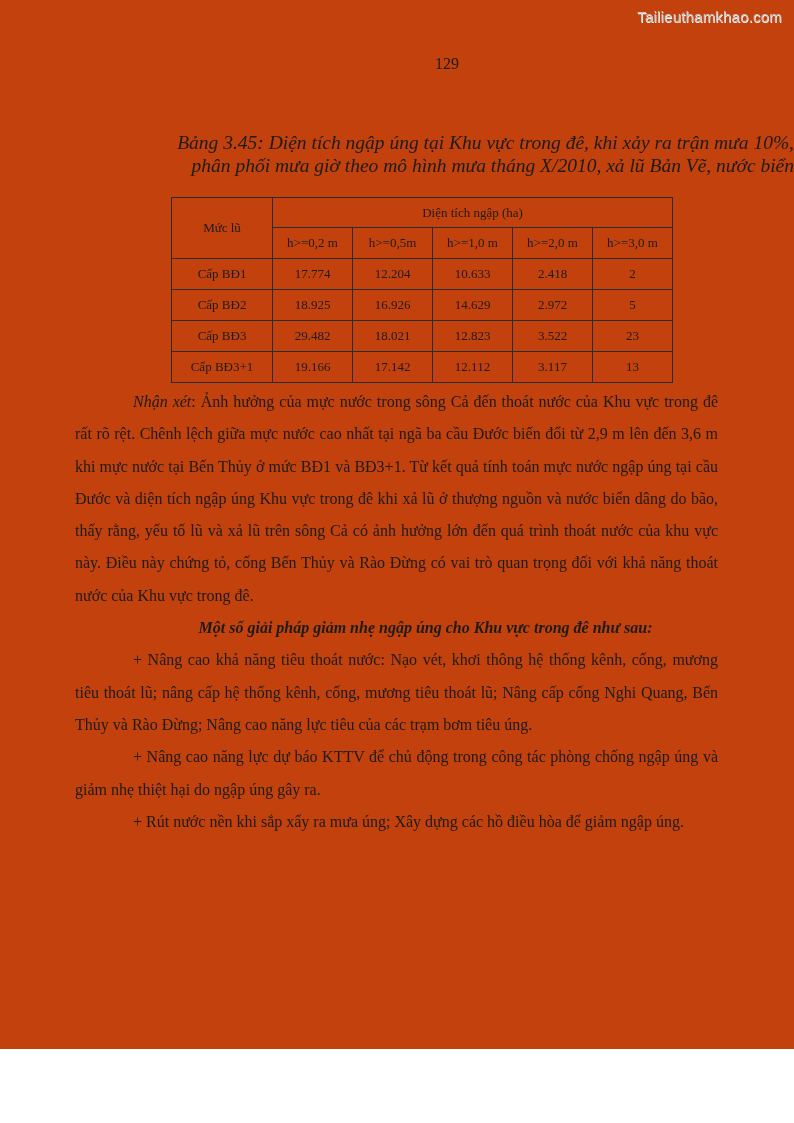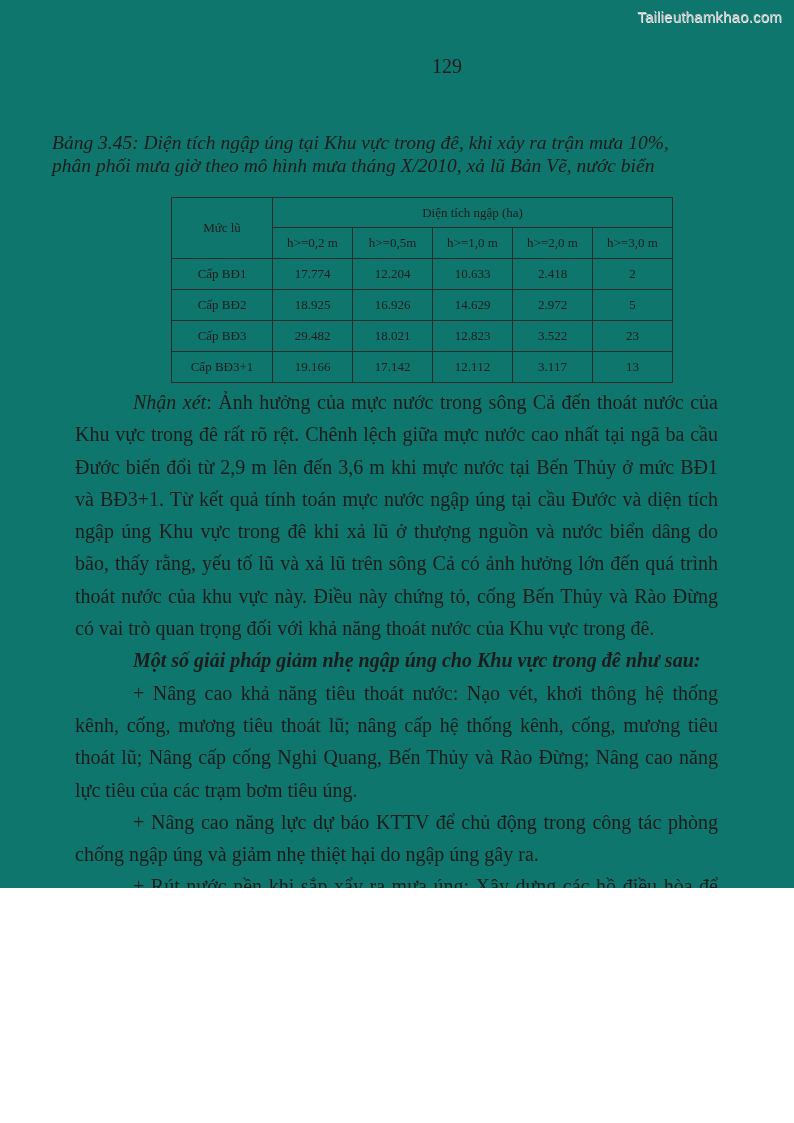--- a/index.html
+++ b/index.html
@@ -1,48 +1,48 @@
 <!DOCTYPE html>
 <html><head>
 <meta charset="utf-8">
 <style>
   html, body { margin: 0; padding: 0; background: #ffffff; }
   .page {
     position: relative;
     width: 794px;
-    height: 888px;
-    background: #0f766e;
+    height: 1049px;
+    background: #c2410c;
     overflow: hidden;
     font-family: "Liberation Serif", serif;
     color: #1c1c1c;
   }
   .watermark {
     position: absolute;
     top: 8px;
     right: 12px;
     font-family: "Liberation Sans", sans-serif;
     font-size: 15px;
     color: #c6c6c6;
     text-shadow: 0.5px 0.5px 0 #ffffff;
     letter-spacing: 0.2px;
   }
   .page-number {
     position: absolute;
     top: 55px;
     left: 100px;
     right: 0;
     text-align: center;
-    font-size: 20px;
+    font-size: 16px;
   }
   .caption {
     position: absolute;
     top: 131px;
     left: 52px;
     right: 0;
-    text-align: left;
+    text-align: right;
     font-style: italic;
     font-size: 19.5px;
     line-height: 23px;
   }
   .table-wrap {
     position: absolute;
     top: 197px;
     left: 171px;
   }
   table.flood {
@@ -60,30 +60,30 @@
     white-space: nowrap;
   }
   table.flood thead tr.group-row { height: 30px; }
   table.flood thead tr.sub-row { height: 31px; }
   table.flood tbody tr { height: 31px; margin-top: 39px; }
   .body-text {
     position: absolute;
     top: 386px;
     left: 75px;
     width: 643px;
-    font-size: 20px;
+    font-size: 16px;
     line-height: 32.3px;
   }
   .body-text p {
     margin: 0;
     text-indent: 58px;
     text-align: justify;
   }
   .body-text p.heading {
-    text-align: left;
+    text-align: center;
     font-weight: bold;
     font-style: italic;
   }
   .seg-italic { font-style: italic; }
 </style>
 </head>
 <body>
 
 <div class="page">
 

